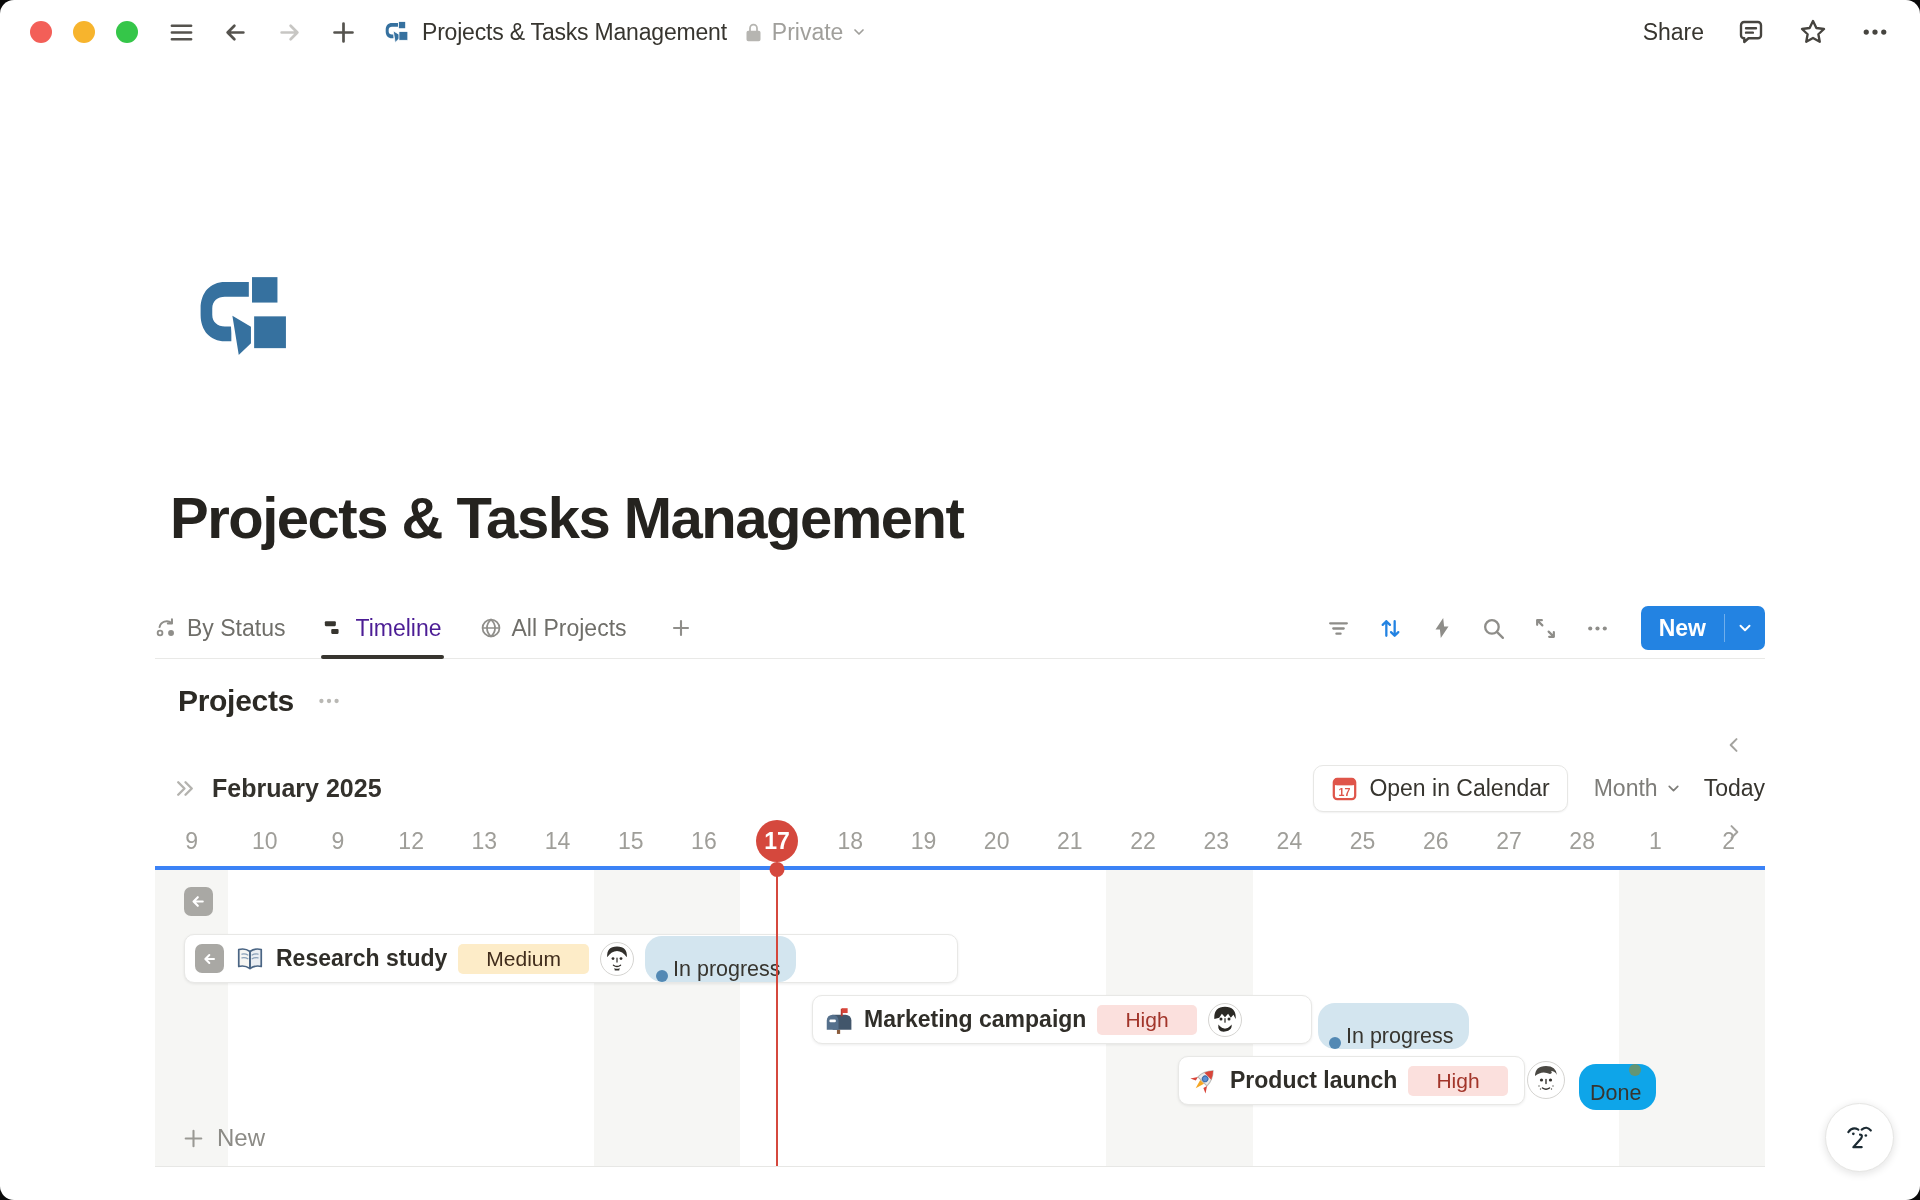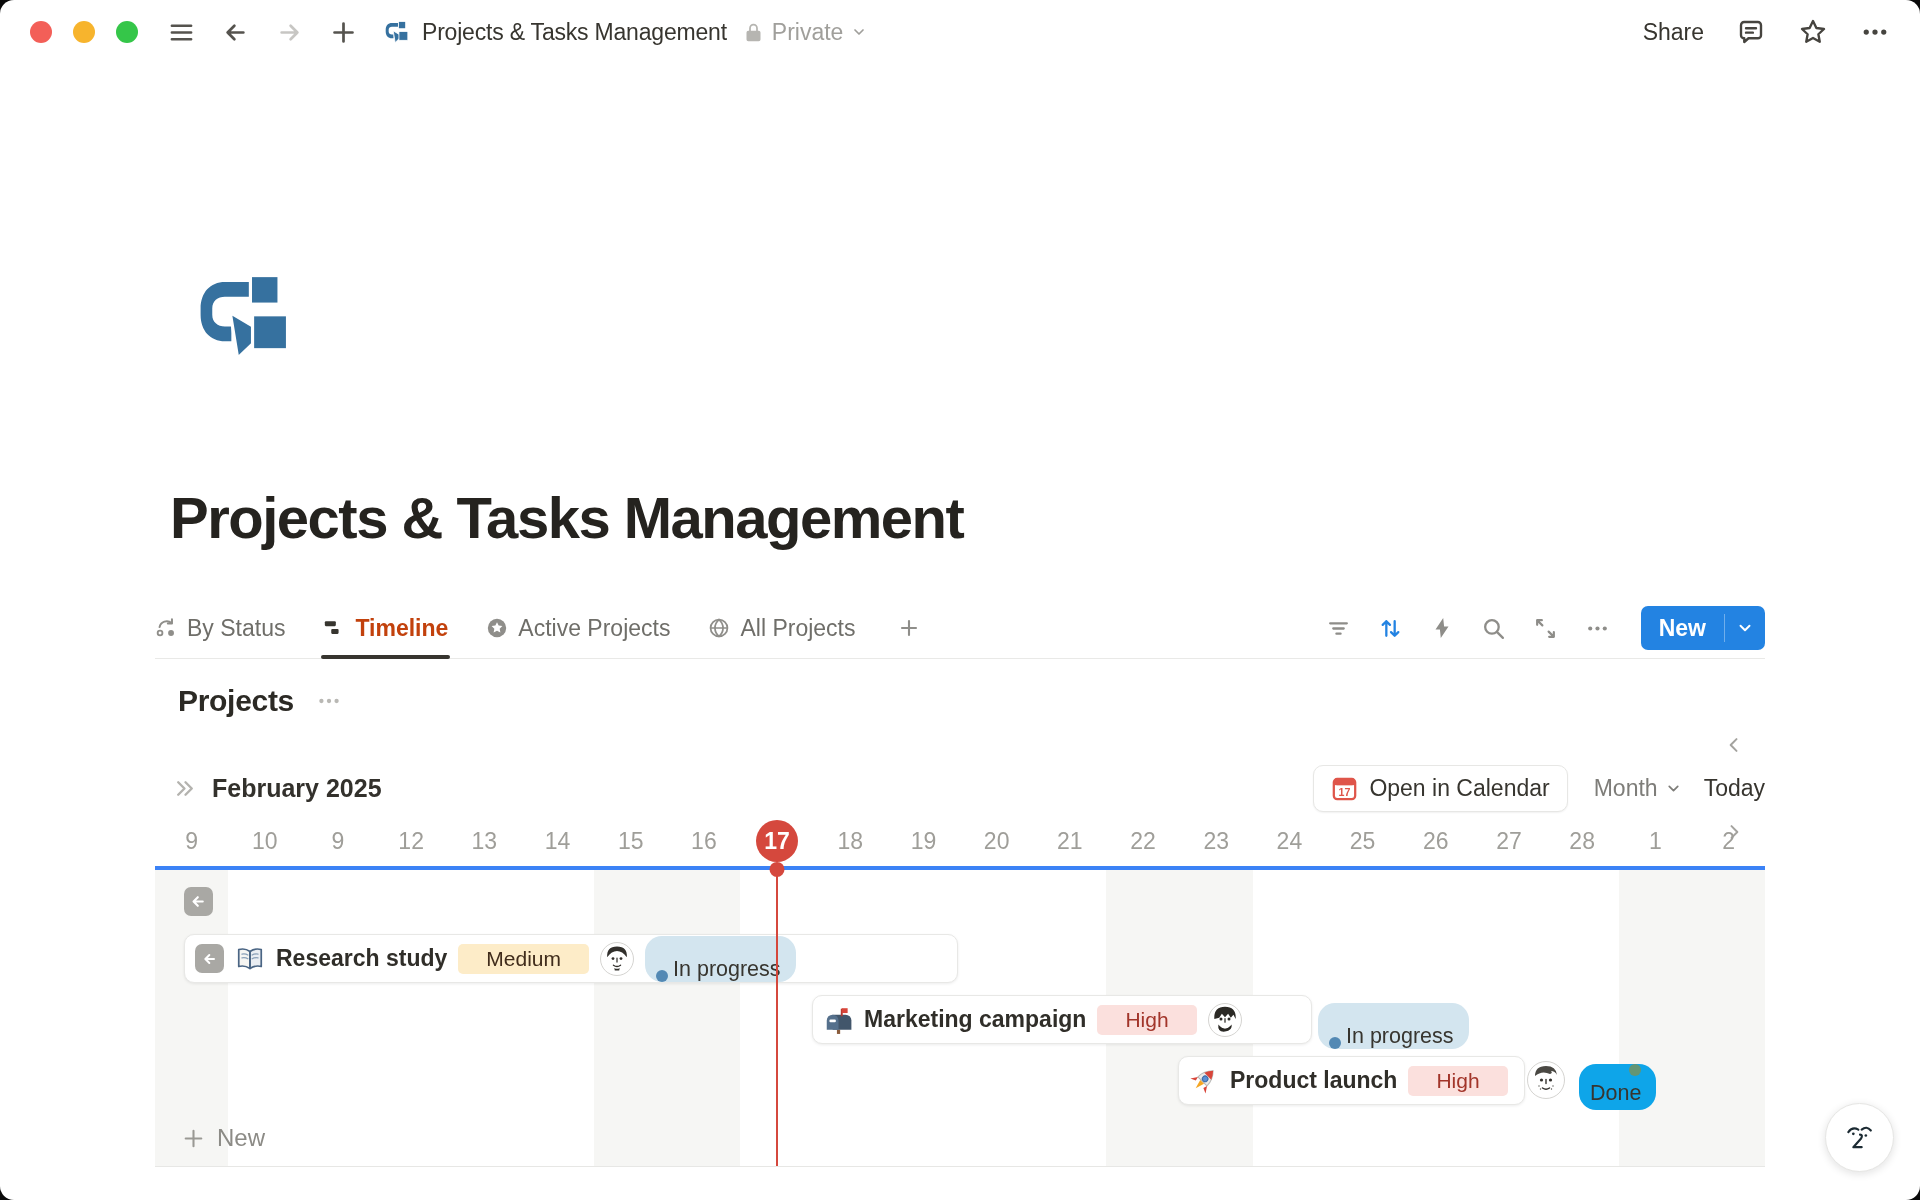--- a/index.html
+++ b/index.html
@@ -23,21 +23,21 @@
 
   
   .page-logo { position:absolute; left:190px; top:266px; width:106px; height:106px; }
   .page-title { position:absolute; left:170px; top:484px; font-size:58px; font-weight:700; letter-spacing:-1.5px; color:#25231f; }
 
   
   .view-bar { position:absolute; left:155px; right:155px; top:598px; height:61px; border-bottom:1px solid #e9e9e7; display:flex; align-items:center; }
   .tabs { display:flex; align-items:center; gap:38px; height:100%; }
   .tab { display:flex; align-items:center; gap:10px; height:100%; position:relative; font-size:23px; color:#6f6e69; font-weight:500; cursor:pointer; }
   .tab .ticon { color:#8f8e8a; display:flex; }
-  .tab.active { color:#c2410c; font-weight:700; }
+  .tab.active { color:#4c1d95; font-weight:400; }
   .tab.active .ticon { color:#37352f; }
   .tab.active::after { content:""; position:absolute; left:-2px; right:-2px; bottom:-1px; height:4px; background:#37352f; border-radius:3px; }
   .tab-add { margin-left:4px; color:#8f8e8a; cursor:pointer; display:flex; }
   .toolbar { margin-left:auto; display:flex; align-items:center; gap:27px; }
   .tbicon { color:#8e8d89; display:flex; cursor:pointer; }
   .tbicon.blue { color:#2383e2; }
   .new-btn { display:flex; align-items:stretch; height:44px; background:#2383e2; border-radius:7px; overflow:hidden; cursor:pointer; margin-left:4px; }
   .new-btn-main { display:flex; align-items:center; padding:0 18px; color:#fff; font-size:23px; font-weight:600; }
   .new-btn-sep { width:1px; background:rgba(255,255,255,.35); margin:8px 0; }
   .new-btn-arrow { display:flex; align-items:center; padding:0 11px; color:#fff; }
@@ -203,29 +203,20 @@
         <span class="ticon">
           <svg width="22" height="22" viewBox="0 0 24 24" fill="currentColor">
               <rect x="2" y="4.5" width="12" height="5.5" rx="1.2"></rect>
               <rect x="9" y="13" width="8" height="5.5" rx="1.2"></rect>
             </svg>
         </span>
         <span>Timeline</span>
       </div>
       <div class="tab">
         <span class="ticon">
-          <svg width="22" height="22" viewBox="0 0 24 24">
-              <circle cx="12" cy="12" r="10" fill="currentColor"></circle>
-              <path d="M12 5.6l1.8 3.8 4.1.5-3 2.9.8 4.1-3.7-2-3.7 2 .8-4.1-3-2.9 4.1-.5z" fill="#fff"></path>
-            </svg>
-        </span>
-        <span>Active Projects</span>
-      </div>
-      <div class="tab">
-        <span class="ticon">
           <svg width="22" height="22" viewBox="0 0 24 24" fill="none" stroke="currentColor" stroke-width="1.9">
               <circle cx="12" cy="12" r="9.2"></circle>
               <path d="M2.8 12h18.4M12 2.8c3 2.6 4.4 5.7 4.4 9.2s-1.4 6.6-4.4 9.2c-3-2.6-4.4-5.7-4.4-9.2S9 5.4 12 2.8z"></path>
             </svg>
         </span>
         <span>All Projects</span>
       </div>
       <span class="tab-add">
         <svg width="24" height="24" viewBox="0 0 24 24" fill="none" stroke="currentColor" stroke-width="2.1" stroke-linecap="round">
             <path d="M12 5v14M5 12h14"></path>

